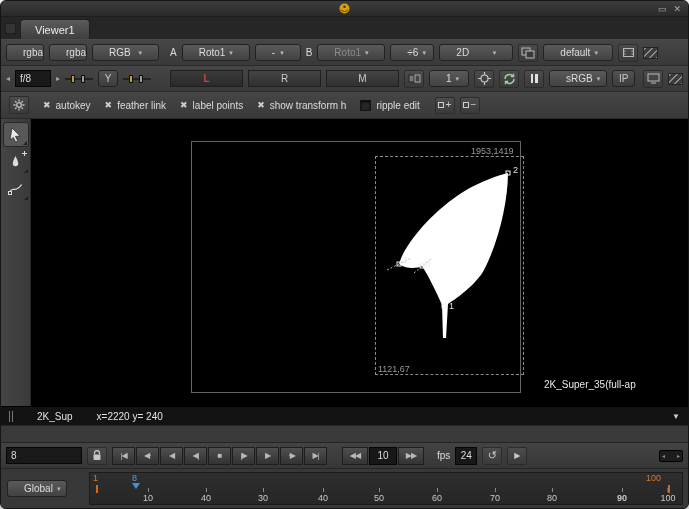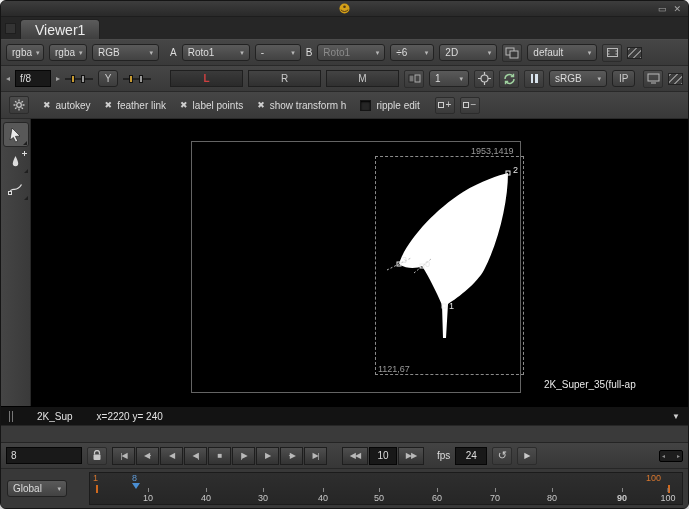--- a/index.html
+++ b/index.html
@@ -14,28 +14,28 @@
   .titlebar { height:16px; flex:0 0 16px; background:linear-gradient(#3d3d3d,#292929);
     border-bottom:1px solid #1d1d1d; display:flex; align-items:center; justify-content:center; position:relative; }
   .win-btns { position:absolute; right:7px; top:1px; display:flex; gap:7px; color:#a8a8a8; font-size:9px; line-height:14px; }
   .win-btns span { cursor:default; }
   
   .tabbar { height:23px; flex:0 0 23px; background:#262626; display:flex; align-items:flex-end;
     padding-left:3px; border-bottom:1px solid #4b4b4b; }
   .pane-menu { width:11px; height:11px; background:#343434; border:1px solid #1e1e1e; margin:0 4px 5px 1px; }
   .tab { height:20px; padding:0 14px; background:linear-gradient(#5b5b5b,#3f3f3f);
     border:1px solid #202020; border-bottom:none; border-radius:4px 4px 0 0;
-    color:#ececec; font-size:14px; display:flex; align-items:center;justify-content:center; }
+    color:#ececec; font-size:11px; display:flex; align-items:center;justify-content:center; }
   
   .tbar { flex:0 0 26px; height:26px; background:linear-gradient(#464646,#393939);
     border-bottom:1px solid #292929; display:flex; align-items:center; gap:5px; padding:0 5px; }
   .lbl { color:#dcdcdc; font-size:10px; }
   .dd { height:17px; background:linear-gradient(#5a5a5a,#424242); border:1px solid #222;
     border-radius:3px; color:#ddd; font-size:10px; display:inline-flex; align-items:center;
-    gap:4px; padding:0 5px; white-space:nowrap; }
+    gap:4px; padding:0 16px; white-space:nowrap; }
   .dd .arr { font-size:7px; color:#b8b8b8; }
   .dd.dim .dd-text { color:#8b8b8b; }
   .dd.narrow { width:38px; overflow:hidden; }
   .btn { height:17px; background:linear-gradient(#535353,#3c3c3c); border:1px solid #222;
     border-radius:3px; color:#c9c9c9; font-size:10px; display:inline-flex; align-items:center;
     justify-content:center; padding:0 6px; }
   .icon-btn { width:20px; height:18px; display:inline-flex; align-items:center; justify-content:center;
     border:1px solid #2c2c2c; border-radius:2px; background:linear-gradient(#4c4c4c,#3a3a3a); }
   .seg { width:73px; height:17px; background:linear-gradient(#444,#303030); border:1px solid #1f1f1f;
     color:#c9c9c9; font-size:10px; display:inline-flex; align-items:center; justify-content:center; }
@@ -85,21 +85,21 @@
   
   .transport { flex:0 0 26px; background:linear-gradient(#434343,#373737); border-top:1px solid #242424;
     display:flex; align-items:center; gap:5px; padding:0 5px; }
   .tp-group { display:flex; gap:1px; }
   .tp-btn { width:23px; height:18px; background:linear-gradient(#4f4f4f,#333);
     border:1px solid #1e1e1e; color:#b9b9b9; font-size:8px; display:flex; align-items:center;
     justify-content:center; letter-spacing:-1px; }
   .tp-small { width:26px; }
   input.tp-field { width:28px; height:18px; background:#181818; border:1px solid #060606; color:#ddd;
     font-size:10px; text-align:center; }
-  input.fps-field { width:32px; }
+  input.fps-field { width:22px; }
   .mini-scroll { margin-left:auto; width:24px; height:12px; background:#1d1d1d; border:1px solid #000;
     border-radius:2px; display:flex; align-items:center; justify-content:space-between; padding:0 2px;
     color:#8a8a8a; font-size:6px; }
   
   .timeline { flex:0 0 40px; background:#383838; border-top:1px solid #262626; position:relative; }
   .range-dd { position:absolute; left:6px; top:11px; width:60px; justify-content:space-between; }
   .ruler { position:absolute; left:88px; right:5px; top:3px; bottom:3px;
     background:linear-gradient(#2e2e2e,#262626); border:1px solid #1b1b1b; }
   .tick { position:absolute; bottom:1px; transform:translateX(-50%); text-align:center; color:#c9c9c9; font-size:9px; }
   .tick .tl { width:1px; height:4px; background:#8a8a8a; margin:0 auto 1px; }
@@ -158,21 +158,21 @@
     </div>
     <span class="lbl">B</span>
     <div class="dd dim" style="width:68px; justify-content:space-between;">
       <span class="dd-text">Roto1</span>
       <span class="arr">▾</span>
     </div>
     <div class="dd" style="width:44px; justify-content:space-between;">
       <span class="dd-text">÷6</span>
       <span class="arr">▾</span>
     </div>
-    <div class="dd" style="width:58px; justify-content:space-between;">
+    <div class="dd" style="width:74px; justify-content:space-between;">
       <span class="dd-text">2D</span>
       <span class="arr">▾</span>
     </div>
     <div class="icon-btn">
       <svg width="14" height="12" viewBox="0 0 14 12">
         <rect x="1" y="1" width="8" height="7" fill="none" stroke="#b9b9b9"></rect>
         <rect x="5" y="4" width="8" height="7" fill="#3a3a3a" stroke="#b9b9b9"></rect>
       </svg>
     </div>
     <div class="dd" style="width:70px; justify-content:space-between;">

